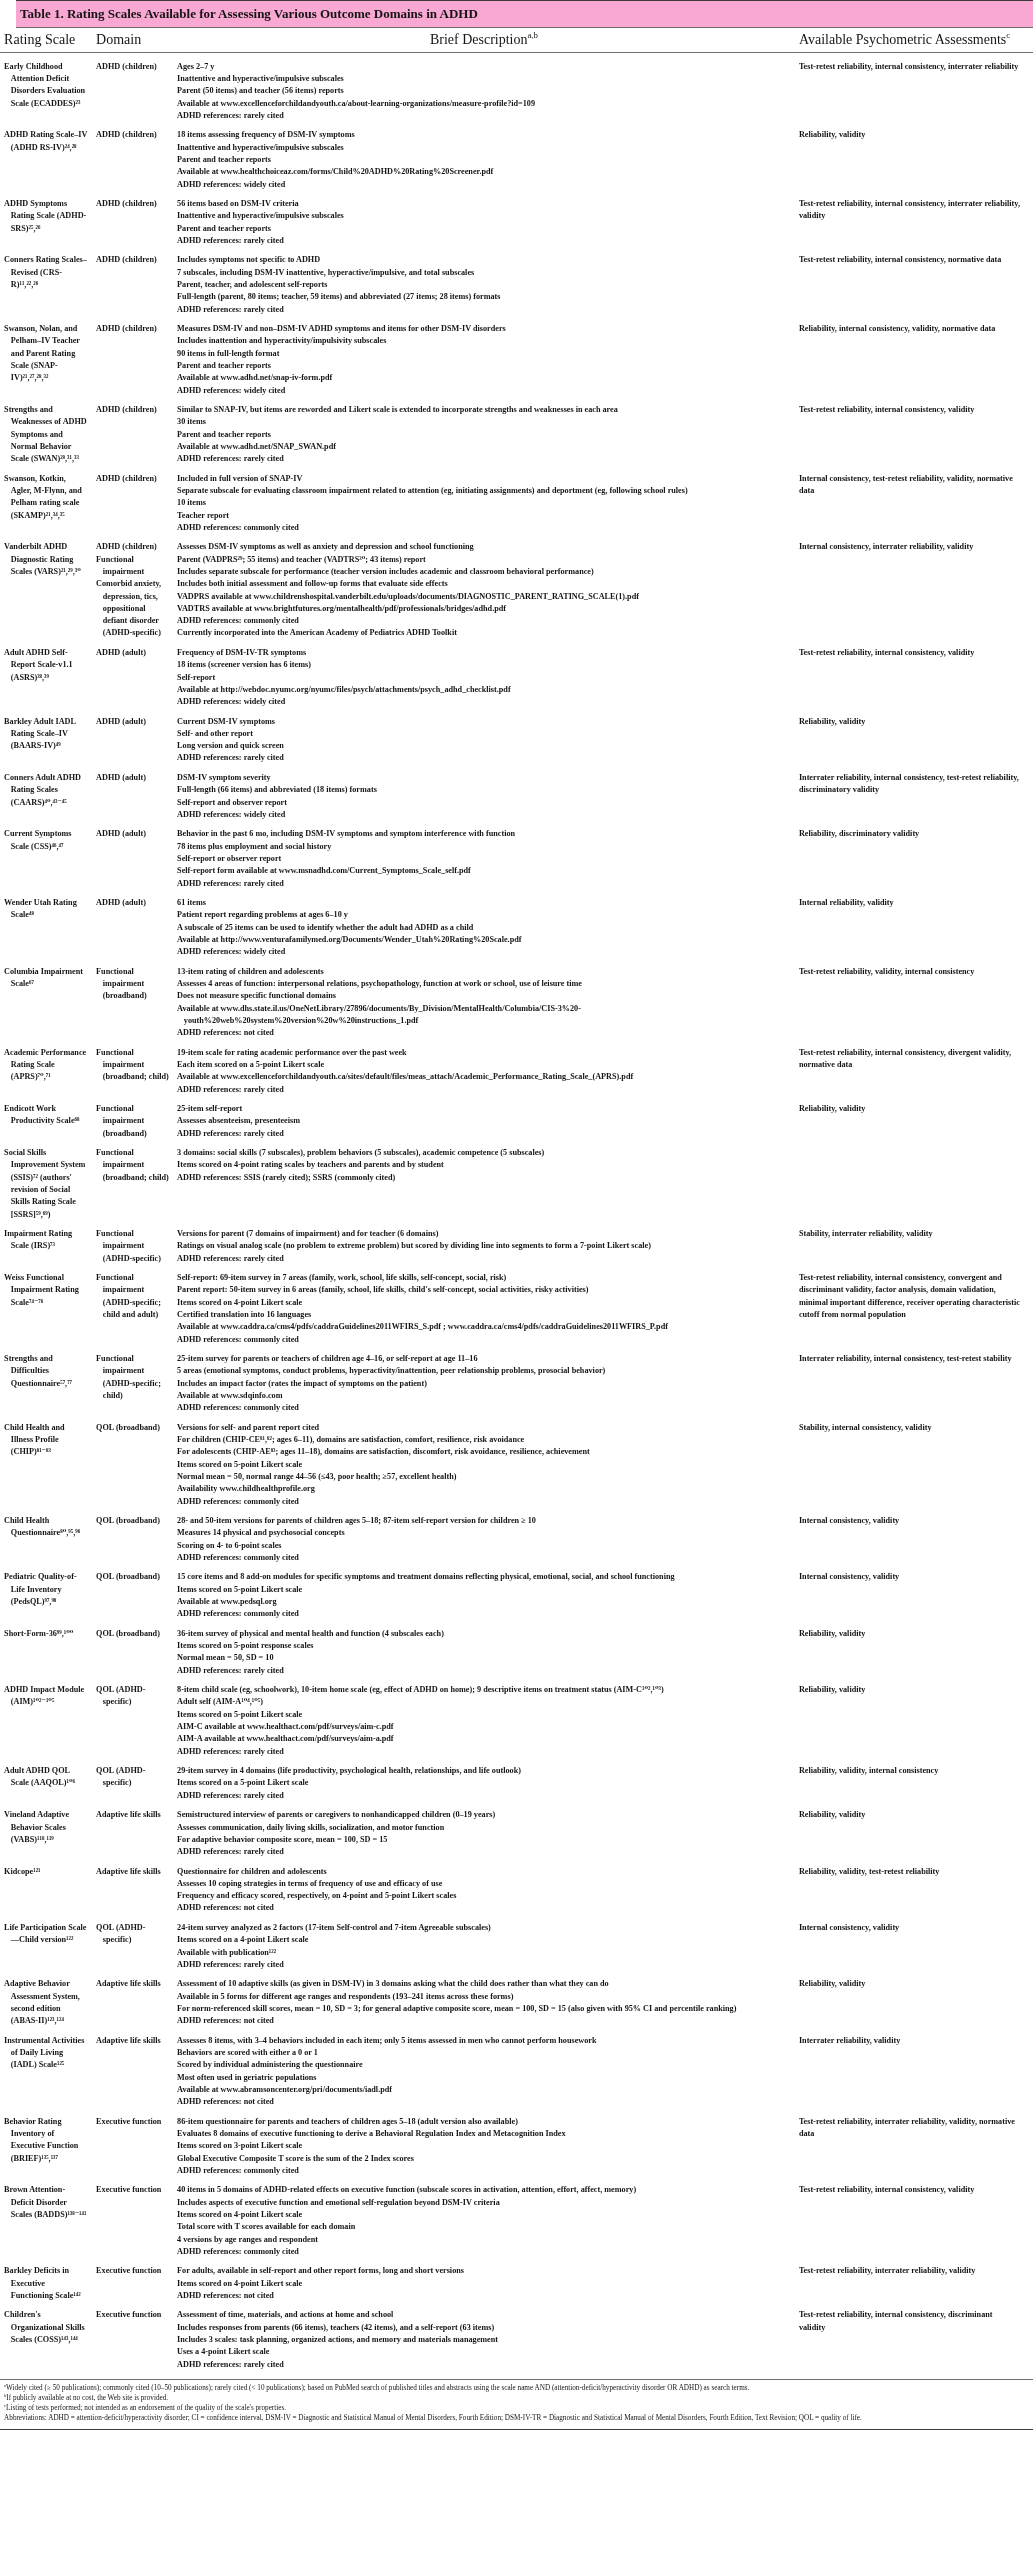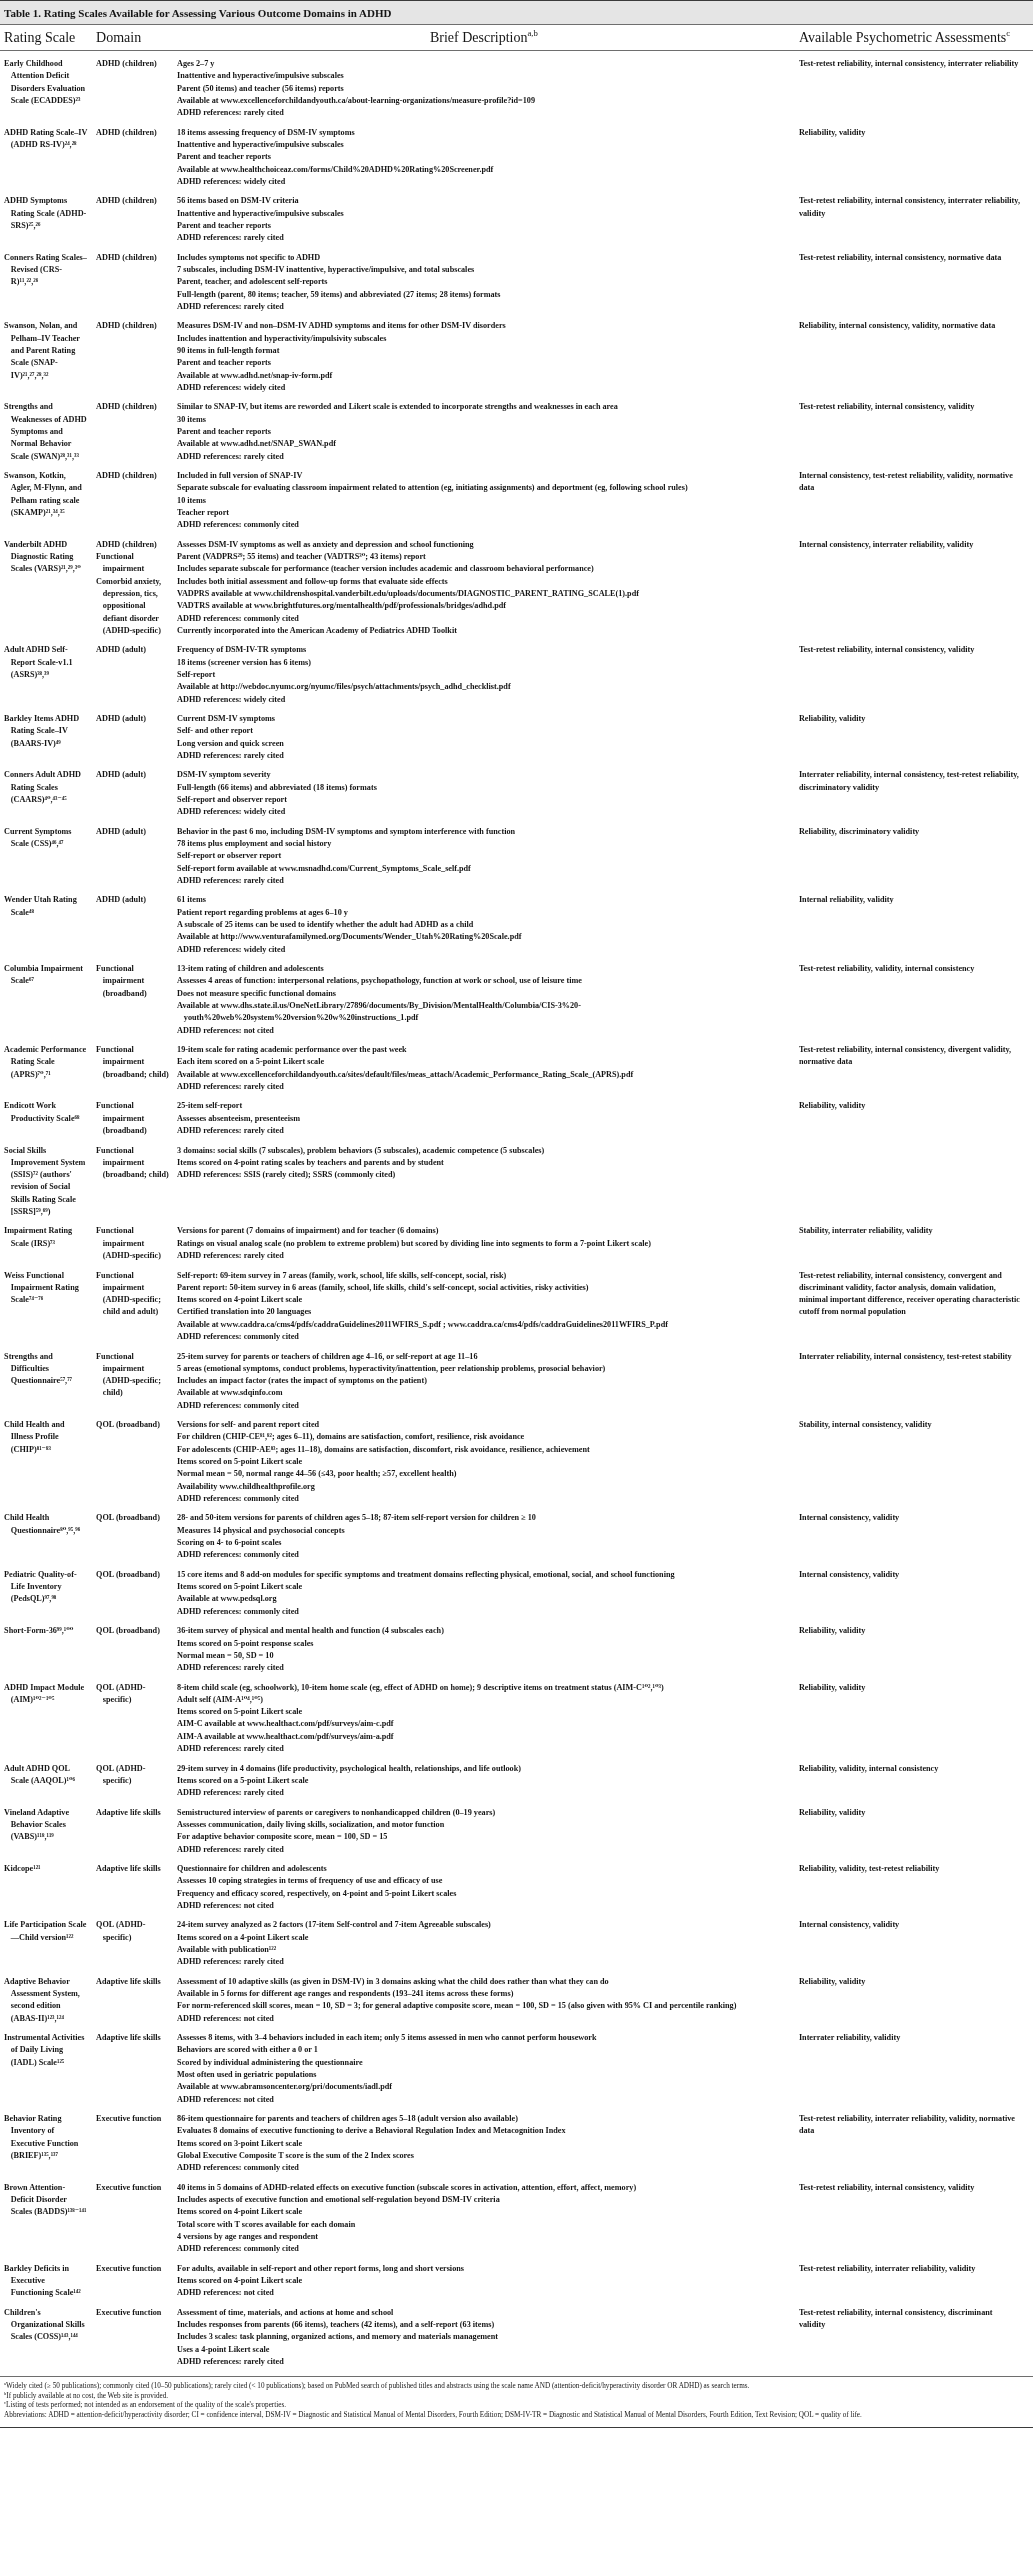--- a/index.html
+++ b/index.html
@@ -6,26 +6,27 @@
   html, body { background: #ffffff; }
   body {
     width: 1033px;
     font-family: "Liberation Serif", "DejaVu Serif", serif;
     color: #151515;
     -webkit-font-smoothing: antialiased;
   }
   .page { width: 1033px; border-bottom: 1px solid #3a3a3a; }
   .title-bar {
     font-weight: bold;
-    font-size: 11px;
+    font-size: 13px;
     line-height: 1.3;
     padding: 4.6px 5.2px 4.1px 4.1px;
-    background: #e5e5e5;
+    background: #f9a8d4;
     border-top: 1px solid #3a3a3a;
     border-bottom: 0.5px solid #6e6e6e;
+    margin-left: 16px;
   }
   .thead {
     display: grid;
     grid-template-columns: 92px 81px 1fr 230px;
     padding: 3.6px 4.1px 3.1px 4.1px;
     border-bottom: 0.5px solid #6e6e6e;
     font-size: 14px;
     line-height: 1.3;
   }
   .thead .th { padding-right: 8.2px; }
@@ -208,21 +209,21 @@
           <div class="hang">Frequency of DSM-IV-TR symptoms</div>
           <div class="hang">18 items (screener version has 6 items)</div>
           <div class="hang">Self-report</div>
           <div class="hang">Available at http://webdoc.nyumc.org/nyumc/files/psych/attachments/psych_adhd_checklist.pdf</div>
           <div class="hang">ADHD references: widely cited</div>
         </div>
     <div class="td">Test-retest reliability, internal consistency, validity</div>
   </div>
 
   <div class="trow">
-    <div class="td scale-name">Barkley Items ADHD Rating Scale–IV (BAARS-IV)⁴⁹</div>
+    <div class="td scale-name">Barkley Adult IADL Rating Scale–IV (BAARS-IV)⁴⁹</div>
     <div class="td">
           <div class="hang">ADHD (adult)</div>
         </div>
     <div class="td">
           <div class="hang">Current DSM-IV symptoms</div>
           <div class="hang">Self- and other report</div>
           <div class="hang">Long version and quick screen</div>
           <div class="hang">ADHD references: rarely cited</div>
         </div>
     <div class="td">Reliability, validity</div>
@@ -341,21 +342,21 @@
 
   <div class="trow">
     <div class="td scale-name">Weiss Functional Impairment Rating Scale⁷⁴⁻⁷⁶</div>
     <div class="td">
           <div class="hang">Functional impairment (ADHD-specific; child and adult)</div>
         </div>
     <div class="td">
           <div class="hang">Self-report: 69-item survey in 7 areas (family, work, school, life skills, self-concept, social, risk)</div>
           <div class="hang">Parent report: 50-item survey in 6 areas (family, school, life skills, child's self-concept, social activities, risky activities)</div>
           <div class="hang">Items scored on 4-point Likert scale</div>
-          <div class="hang">Certified translation into 20 languages</div>
+          <div class="hang">Certified translation into 16 languages</div>
           <div class="hang">Available at www.caddra.ca/cms4/pdfs/caddraGuidelines2011WFIRS_S.pdf ; www.caddra.ca/cms4/pdfs/caddraGuidelines2011WFIRS_P.pdf</div>
           <div class="hang">ADHD references: commonly cited</div>
         </div>
     <div class="td">Test-retest reliability, internal consistency, convergent and discriminant validity, factor analysis, domain validation, minimal important difference, receiver operating characteristic cutoff from normal population</div>
   </div>
 
   <div class="trow">
     <div class="td scale-name">Strengths and Difficulties Questionnaire⁵⁷,⁷⁷</div>
     <div class="td">
           <div class="hang">Functional impairment (ADHD-specific; child)</div>

